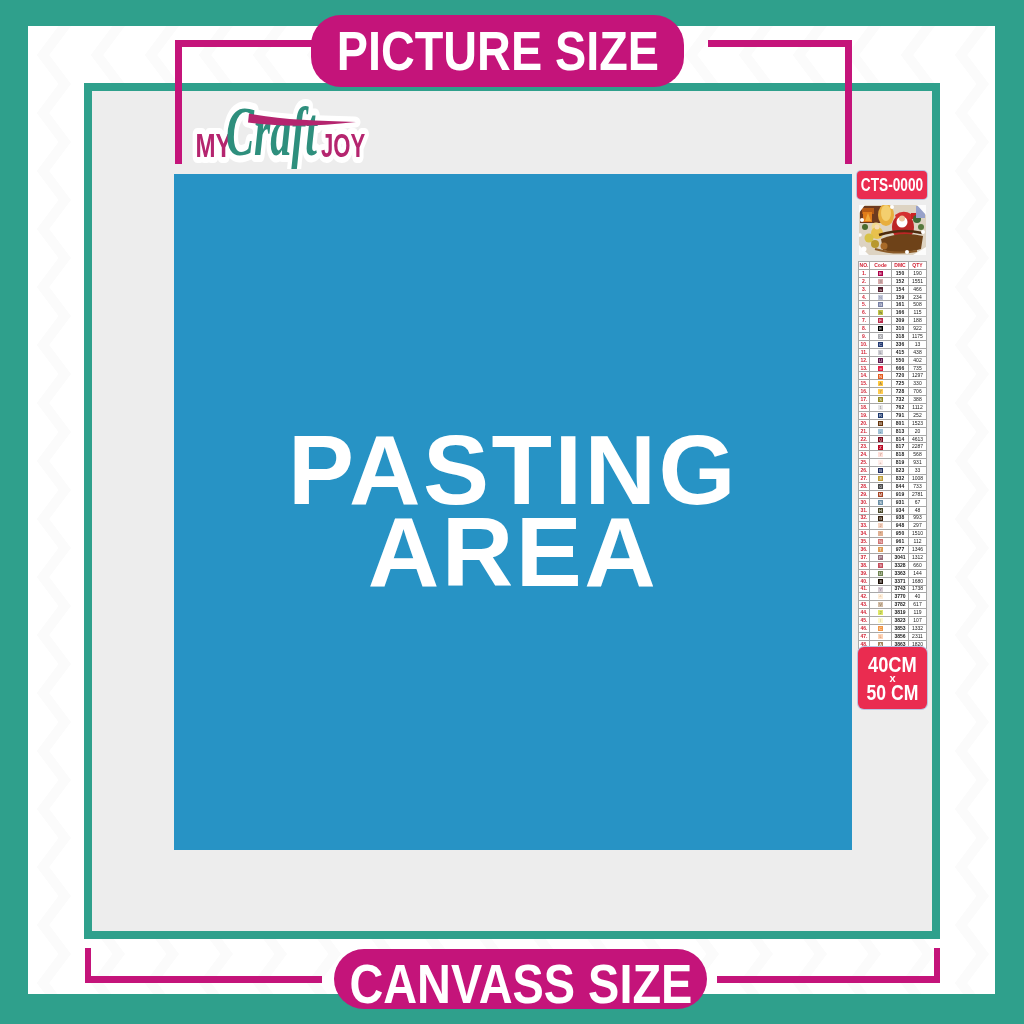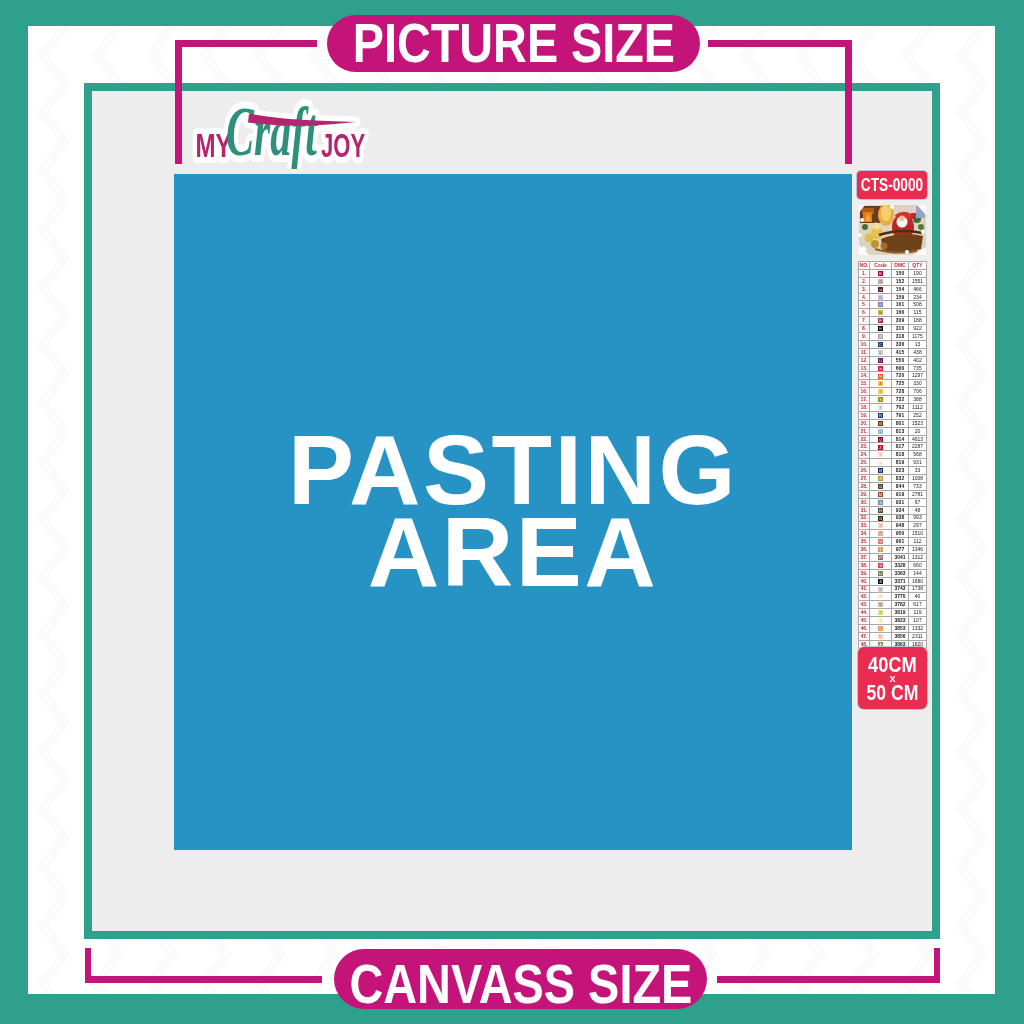--- a/index.html
+++ b/index.html
@@ -419,21 +419,21 @@
 </div>
 
 <div class="pl" style="left:175px;top:40px;width:142px;height:6.5px;"></div>
 
 <div class="pl" style="left:708px;top:40px;width:143.5px;height:6.5px;"></div>
 
 <div class="pl" style="left:175px;top:40px;width:6.5px;height:124px;"></div>
 
 <div class="pl" style="left:845px;top:40px;width:6.5px;height:124px;"></div>
 
-<div class="pill" style="left:327px;top:15px;width:373px;height:57px;">
+<div class="pill" style="left:311px;top:15px;width:373px;height:72px;">
   <span style="transform:scaleX(0.835);margin-top:-2px;">PICTURE SIZE</span>
   </div>
 
 <div class="pl" style="left:85px;top:976px;width:237px;height:6.5px;"></div>
 
 <div class="pl" style="left:717px;top:976px;width:222.5px;height:6.5px;"></div>
 
 <div class="pl" style="left:84.5px;top:948px;width:6.5px;height:34.5px;"></div>
 
 <div class="pl" style="left:933.5px;top:948px;width:6.5px;height:34.5px;"></div>

